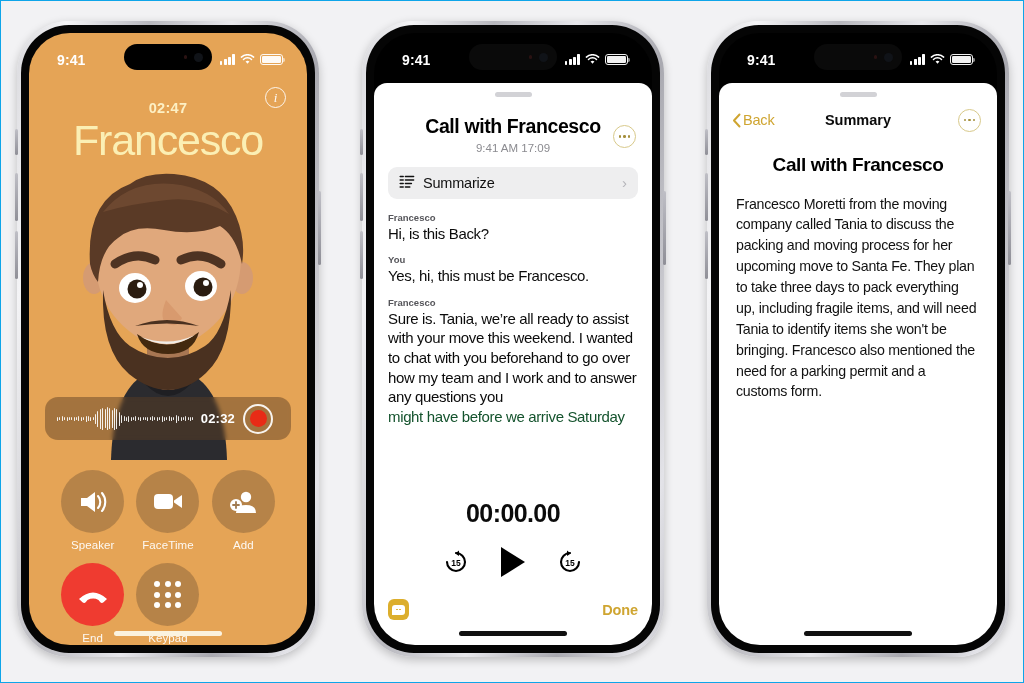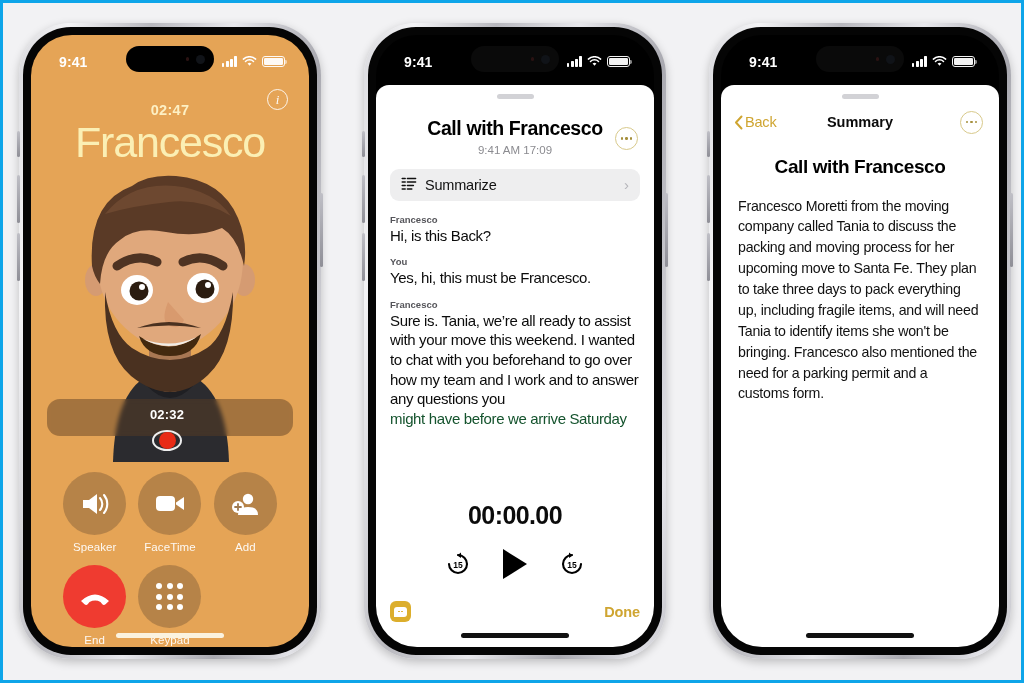--- a/index.html
+++ b/index.html
@@ -6,21 +6,21 @@
   html, body {
     width: 1024px; height: 683px;
     font-family: "Liberation Sans", sans-serif;
     background: #ffffff;
     overflow: hidden;
   }
   #root {
     position: relative;
     width: 1024px; height: 683px;
     background: #f2f2f4;
-    border: 3px solid #0ea5e9;
+    border: 1px solid #0ea5e9;
   }
 
   
   .phone {
     position: absolute;
     width: 302px; height: 636px;
     border-radius: 52px;
     background: linear-gradient(100deg,#d9d9dd 0%,#f4f4f6 12%,#b8b8be 32%,#e8e8ec 52%,#a9a9b0 74%,#e3e3e8 92%,#c6c6cc 100%);
     padding: 4px;
     box-shadow: 0 3px 10px rgba(0,0,0,0.22);
@@ -124,25 +124,25 @@
     position: absolute; top: 83px; left: 0; right: 0; text-align: center;
     color: #fbefb4; font-size: 43px; font-weight: 400; letter-spacing: -1.2px;
     white-space: nowrap; z-index: 8;
   }
 
   
   .memoji { position: absolute; top: 127px; left: 50%; transform: translateX(-50%); width: 210px; height: 300px; z-index: 5; }
 
   
   .rec-pill {
-    position: absolute; left: 16px; right: 16px; top: 364px; height: 37px;
+    position: absolute; left: 16px; right: 16px; top: 364px; height: 43px;
     background: rgba(92,62,36,.48);
     border-radius: 13px;
     display: flex; align-items: center; padding: 0 18px 0 12px; gap: 8px;
-    z-index: 8; backdrop-filter: blur(2px); flex-direction: column;
+    z-index: 8; backdrop-filter: blur(2px);
   }
   .waveform { flex: 1; height: 26px; display: flex; align-items: center; gap: 1.9px; overflow: hidden; }
   .waveform i { display: block; width: 1.9px; border-radius: 1px; background: rgba(255,255,255,.9); }
   .rec-time { color: #fff; font-size: 13px; font-weight: 600; letter-spacing: .2px; }
   .rec-btn {
     width: 30px; height: 30px; border-radius: 50%;
     border: 2px solid rgba(255,255,255,.92);
     display: flex; align-items: center; justify-content: center;
   }
   .rec-btn span { width: 17px; height: 17px; border-radius: 50%; background: #e82b16; display: block; }

